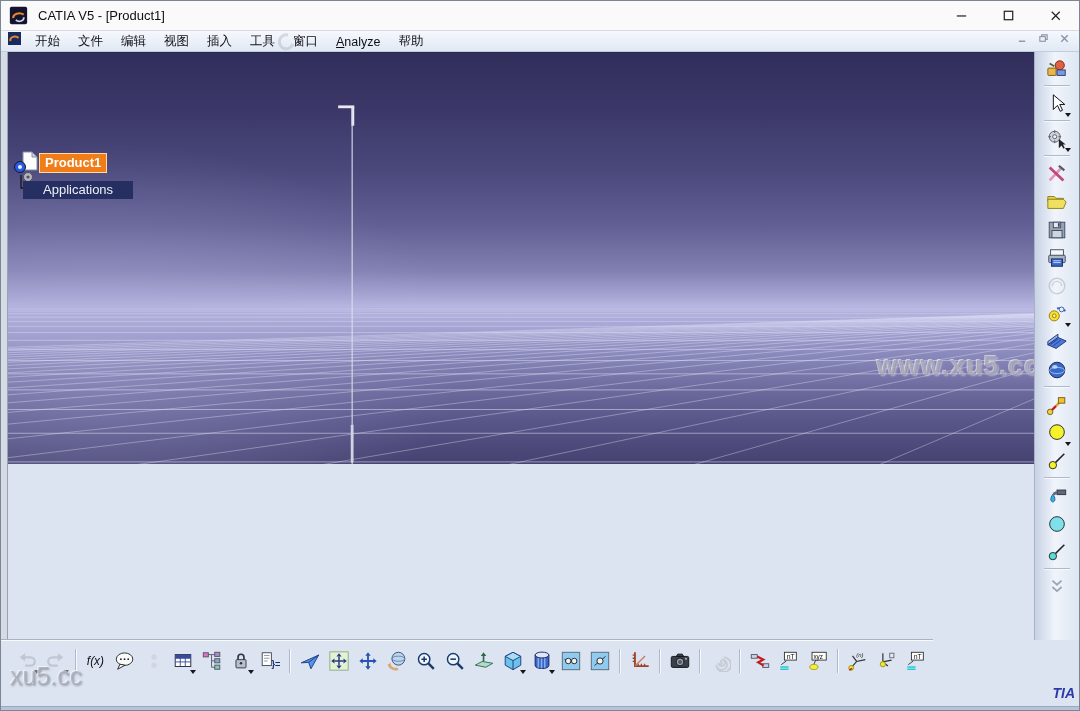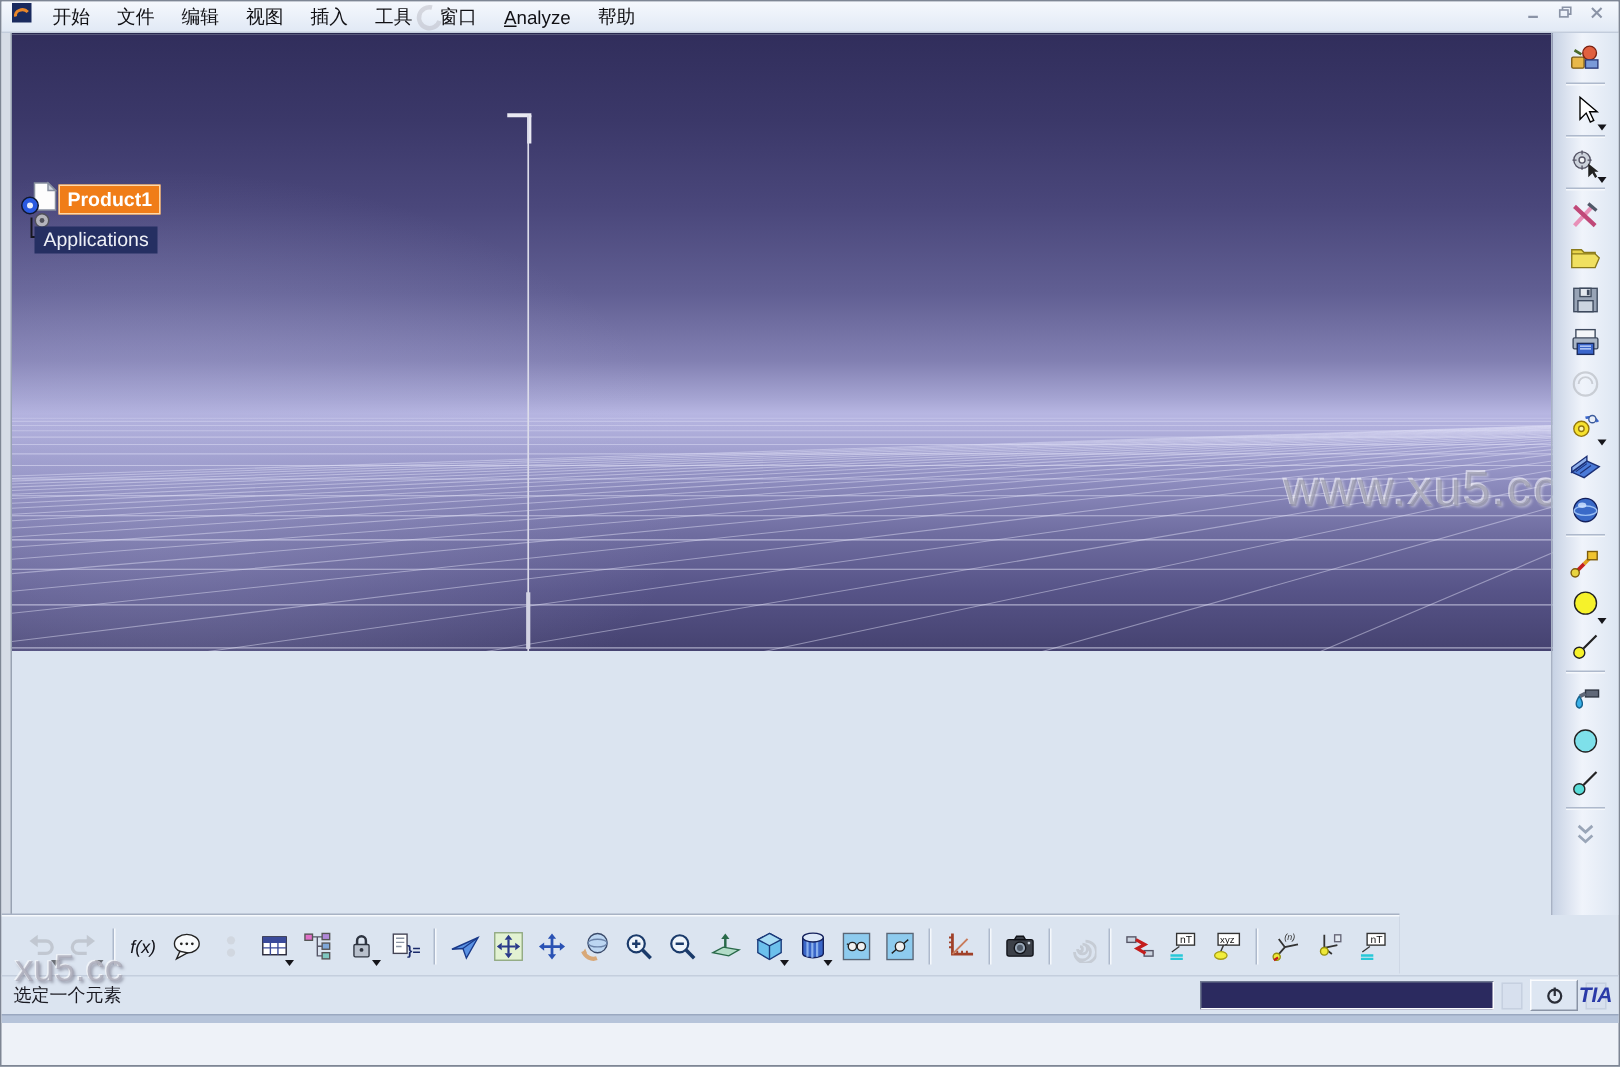--- a/index.html
+++ b/index.html
@@ -27,28 +27,28 @@
 .viewport{position:absolute;left:7px;top:0;width:1028px;height:412px;overflow:hidden;border-top:1px solid #292950;
  background:
   radial-gradient(ellipse 520px 300px at 90px 300px, rgba(172,172,216,.42), rgba(172,172,216,0) 70%),
   linear-gradient(180deg,#312e5c 0%,#3b3869 14%,#4a477b 28%,#615f93 42%,#8280b2 53%,#a5a4d2 59%,#b7b6e2 61.5%,#b0afdc 64%,#8f8ec0 72%,#6f6da0 81%,#575488 90%,#454270 100%)}
 .grid-svg,.overlay-svg{position:absolute;left:0;top:0;width:100%;height:100%;display:block}
 
 .tree{position:absolute;left:6px;top:98px;width:160px;height:60px}
 .tree-icon-svg{position:absolute;left:0;top:0;width:26px;height:36px}
 .tree-connector{position:absolute;left:0;top:0;width:30px;height:48px}
 .prod-label{position:absolute;left:25px;top:2px;background:#f07d18;color:#fff;font-weight:bold;font-size:13px;line-height:16px;padding:1px 5px;border:1px solid #ffd9a8;white-space:nowrap}
-.app-label{position:absolute;left:9px;top:30px;background:#252f62;color:#eef0f6;font-size:13px;line-height:16px;padding:1px 6px;white-space:nowrap}
+.app-label{position:absolute;left:9px;top:30px;background:#252f62;color:#eef0f6;font-size:13px;line-height:16px;padding:1px 20px;white-space:nowrap}
 
 .axis-triad{position:absolute;left:930px;top:488px;width:62px;height:54px}
 .axis-label{position:absolute;color:#fff;font-size:11px}
 .axis-z{left:2px;top:0}
 .axis-x{left:48px;top:30px}
 
-.wm-center{position:absolute;right:-4px;top:284px;font-size:33px;font-weight:normal;letter-spacing:1px;white-space:nowrap;
+.wm-center{position:absolute;right:-4px;top:298px;font-size:27px;font-weight:bold;letter-spacing:1px;white-space:nowrap;
  color:rgba(142,142,160,.62);text-shadow:-1px -1px 0 rgba(255,255,255,.55),1px 1px 2px rgba(255,255,255,.45);pointer-events:none}
 .wm-corner{position:absolute;left:9px;top:610px;font-size:25px;font-weight:normal;z-index:40;white-space:nowrap;
  color:rgba(168,168,182,.78);text-shadow:-1px -1px 0 rgba(255,255,255,.6),1px 1px 2px rgba(90,90,110,.5);pointer-events:none}
 .brand-tia{position:absolute;right:4px;top:633px;font-size:14px;font-weight:bold;font-style:italic;color:#2a3aa8;z-index:40;pointer-events:none}
 
 .right-toolbar{position:absolute;right:0;top:0;width:45px;height:588px;border-left:1px solid #a8b2c4;
  background:linear-gradient(90deg,#c7d2e4,#f0f4fb 45%,#dde6f2);display:flex;flex-direction:column;align-items:center;padding-top:3px;gap:1px;overflow:hidden}
 
 .bottom-toolbar{position:absolute;left:0;top:588px;width:932px;height:40px;background:#dbe4f0;border-top:1px solid #f7fafd;box-shadow:0 -1px 0 #a8b2c4;display:flex;align-items:center;padding-left:12px;gap:2px;overflow:hidden}
 
@@ -67,20 +67,45 @@
 .cmd-input{width:196px;height:19px;background:#2b2a5f;border:1px solid;border-color:#6e7890 #fbfcfe #fbfcfe #6e7890;color:#fff;font-size:11px;padding:0 3px;outline:none}
 .mini-flat{width:14px;height:18px;background:#d7e0ee;border:1px solid #c6d0e0}
 .power-btn{width:32px;height:21px;background:#dde6f2;border:1px solid;border-color:#fbfcfe #8a94a6 #8a94a6 #fbfcfe;display:flex;align-items:center;justify-content:center}
 .bottom-strip{position:absolute;left:0;top:654px;width:1080px;height:6px;background:#b6c4da;border-top:1px solid #9aa8c0}
 </style>
 </head>
 <body>
 
 <div class="window">
 
+  <div class="titlebar">
+    <svg class="app-logo" viewBox="0 0 22 22">
+      <rect x="1" y="1" width="20" height="20" rx="2" fill="#14142e"></rect>
+      <path d="M5 14 a7 5 0 0 1 12 -4" stroke="#e8872a" stroke-width="2.5" fill="none"></path>
+      <path d="M8 16 a5 4 0 0 0 9 -3" stroke="#c8d8f0" stroke-width="2" fill="none"></path>
+    </svg>
+    <span class="title-text">CATIA V5 - [Product1]</span>
+    <div class="win-controls" id="win-controls">
+        <span class="win-btn">
+          <svg viewBox="0 0 16 16" width="15" height="15">
+            <path d="M3 8.5 H13" stroke="#222" stroke-width="1.3" fill="none"></path>
+          </svg>
+        </span>
+        <span class="win-btn">
+          <svg viewBox="0 0 16 16" width="15" height="15">
+            <rect x="3.5" y="3.5" width="9" height="9" fill="none" stroke="#222" stroke-width="1.3"></rect>
+          </svg>
+        </span>
+        <span class="win-btn">
+          <svg viewBox="0 0 16 16" width="15" height="15">
+            <path d="M4 4 L12.5 12.5 M12.5 4 L4 12.5" stroke="#222" stroke-width="1.3" fill="none"></path>
+          </svg>
+        </span>
+      </div>
+  </div>
 
   <div class="menubar">
     <svg class="doc-logo" viewBox="0 0 15 15">
       <rect x="1" y="1" width="13" height="13" fill="#1a2a5e"></rect>
       <path d="M3.5 10 a4.5 3.5 0 0 1 8 -3" stroke="#e8872a" stroke-width="2" fill="none"></path>
     </svg>
     <nav class="menu-items" id="menu-items">
         <span class="menu-item">开始</span>
         <span class="menu-item">文件</span>
         <span class="menu-item">编辑</span>
@@ -571,33 +596,19 @@
         <span class="tbtn">
           <svg viewBox="0 0 24 24" width="22" height="22">
             <path d="M5 20 L11.5 12.5 L20 10" fill="none" stroke="#333" stroke-width="1.3"></path>
             <text x="12.5" y="8" font-size="7" fill="#333">R</text>
             <path d="M16 3.5 h4 M18 3.5 v4" stroke="#667" fill="none"></path>
             <circle cx="5.5" cy="19" r="2.6" fill="#eee838" stroke="#96900c"></circle>
           </svg>
         </span>
       </div>
 
-    <div class="statusbar">
-      <span class="status-msg">选定一个元素</span>
-      <div class="status-right">
-        <input class="cmd-input" type="text" value="" style="">
-        <span class="mini-flat"></span>
-        <span class="power-btn">
-          <svg viewBox="0 0 16 16" width="15" height="15">
-            <circle cx="8" cy="8.6" r="4.6" fill="none" stroke="#2a2e38" stroke-width="1.6"></circle>
-            <path d="M8 2.5 V8.6" stroke="#2a2e38" stroke-width="1.6"></path>
-          </svg>
-        </span>
-        <span class="mini-flat"></span>
-      </div>
-    </div>
 
     <div class="bottom-strip"></div>
 
     <div class="wm-corner">xu5.cc</div>
     <div class="brand-tia">TIA</div>
   </div>
 </div>
 
 </body></html>

